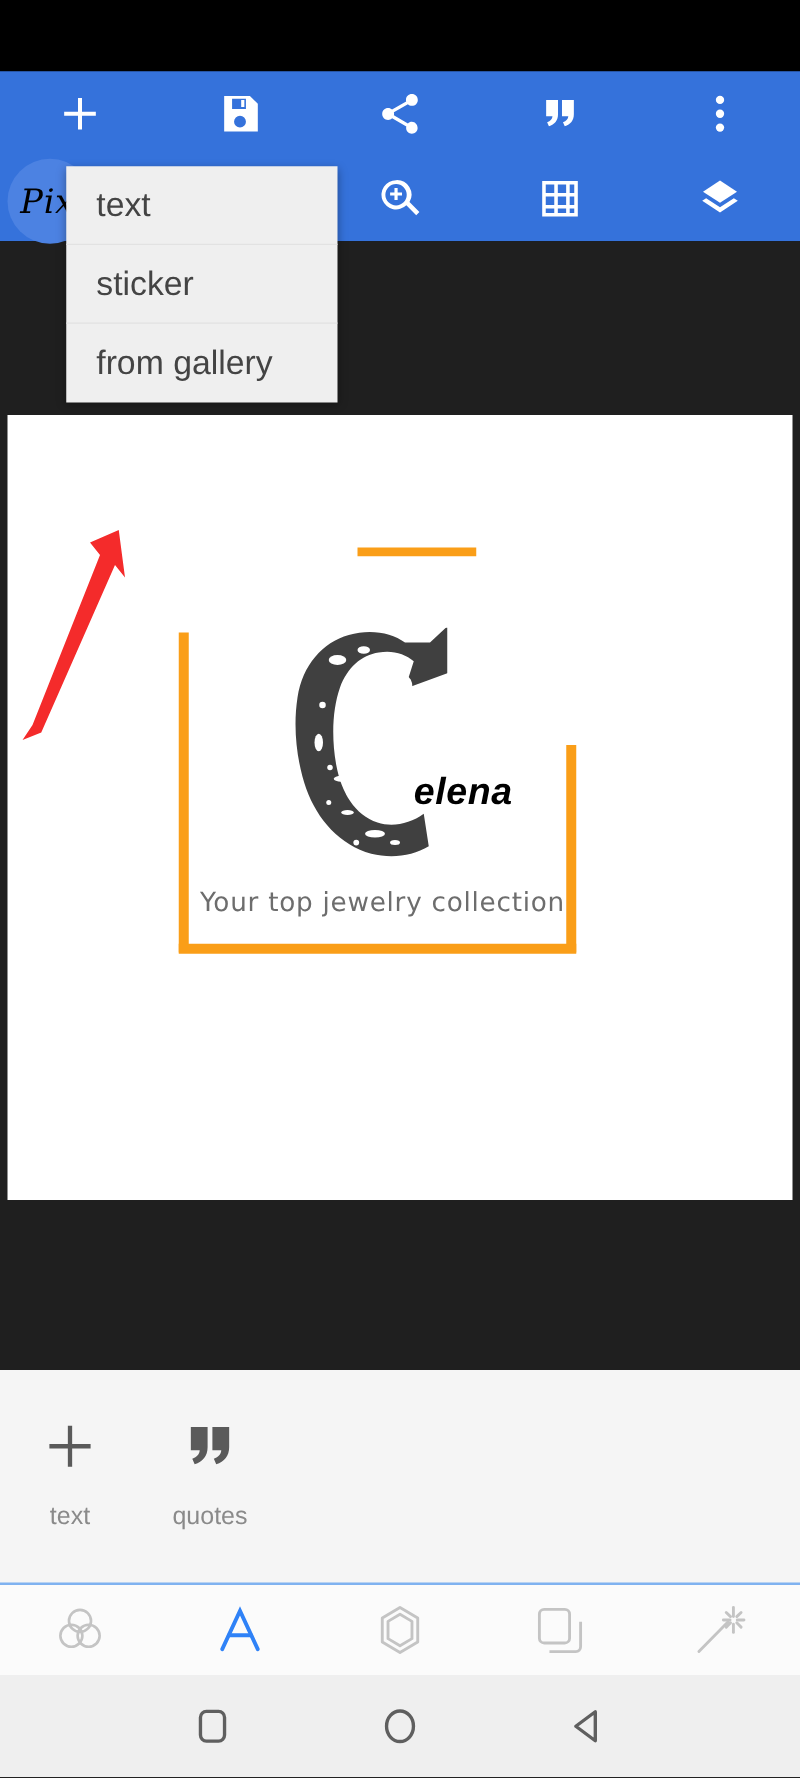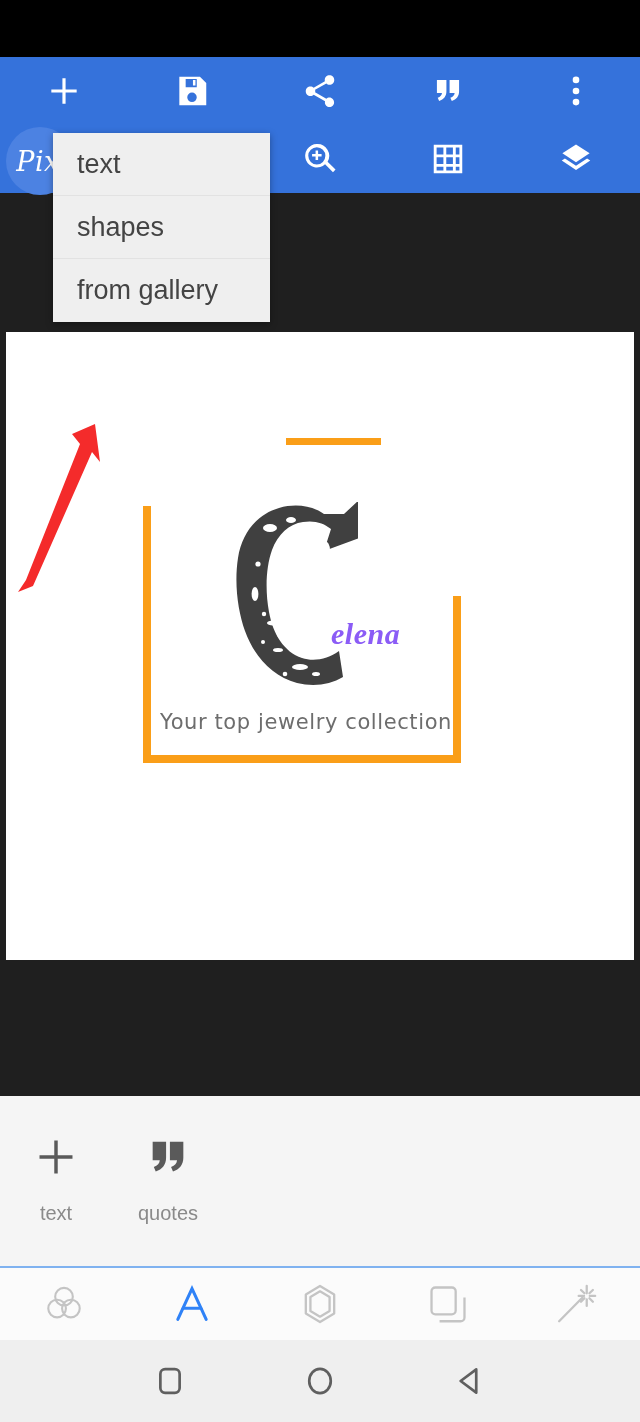--- a/index.html
+++ b/index.html
@@ -68,21 +68,21 @@
     display: flex;
     align-items: center;
     justify-content: center;
     overflow: hidden;
     z-index: 4;
   }
   .pix-badge span {
     font-family: "DejaVu Serif", serif;
     font-style: italic;
     font-size: 27px;
-    color: #ffffff;
+    color: #000000;
     letter-spacing: 0.5px;
     transform: translateX(-2px);
   }
 
   
   .editor-bg {
     position: absolute;
     left: 0; top: 193px;
     width: 640px; height: 903px;
     background: #1f1f1f;
@@ -131,25 +131,25 @@
   }
   .logo-c {
     position: absolute;
     left: 222px; top: 170px;
     width: 130px; height: 195px;
   }
   .logo-c svg { display: block; width: 100%; height: 100%; }
   .logo-script {
     position: absolute;
     left: 325px; top: 285px;
-    font-family: Liberation Serif, serif;
+    font-family: Liberation Sans, sans-serif;
     font-style: italic;
     font-weight: bold;
     font-size: 30px;
-    color: #8b5cf6;
+    color: #000000;
     letter-spacing: 0.5px;
   }
   .logo-tagline {
     position: absolute;
     left: 0; top: 378px;
     width: 628px;
     text-align: center;
     font-family: "DejaVu Sans", sans-serif;
     font-size: 21px;
     color: #6d6d6d;
@@ -385,21 +385,21 @@
         </svg>
       </div>
 
       <div class="logo-script">elena</div>
       <div class="logo-tagline">Your top jewelry collection</div>
     </div>
   </div>
 
   <div class="menu">
     <div class="menu-item">text</div>
-    <div class="menu-item">shapes</div>
+    <div class="menu-item">sticker</div>
     <div class="menu-item">from gallery</div>
   </div>
 
   <div class="arrow-annot">
     <svg viewBox="0 0 140 210">
       <path fill="#F42B2B" d="M95 24 L72 34 L80 44 L26 180 L18 192 L33 186 L92 52 L100 62 Z"></path>
     </svg>
   </div>
 
   <div class="tool-panel">

